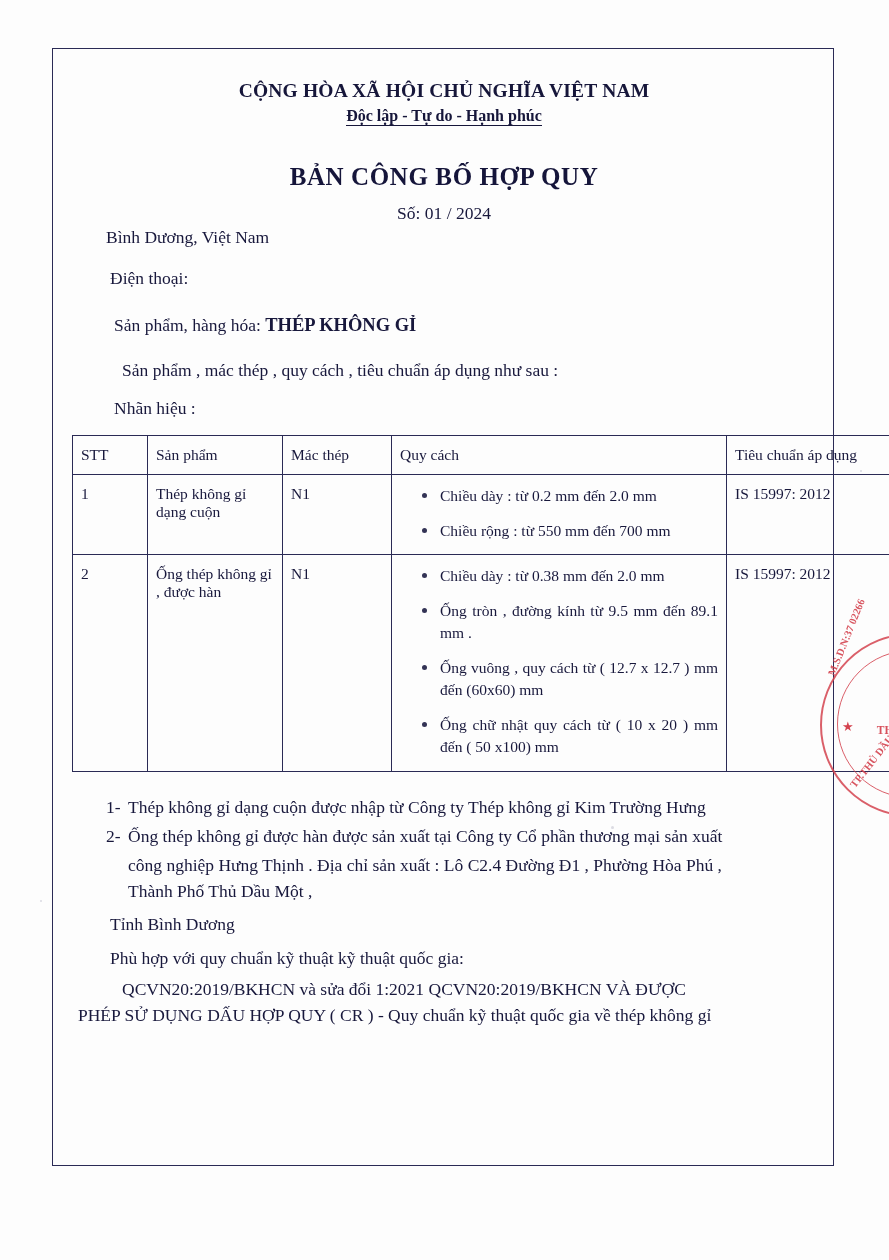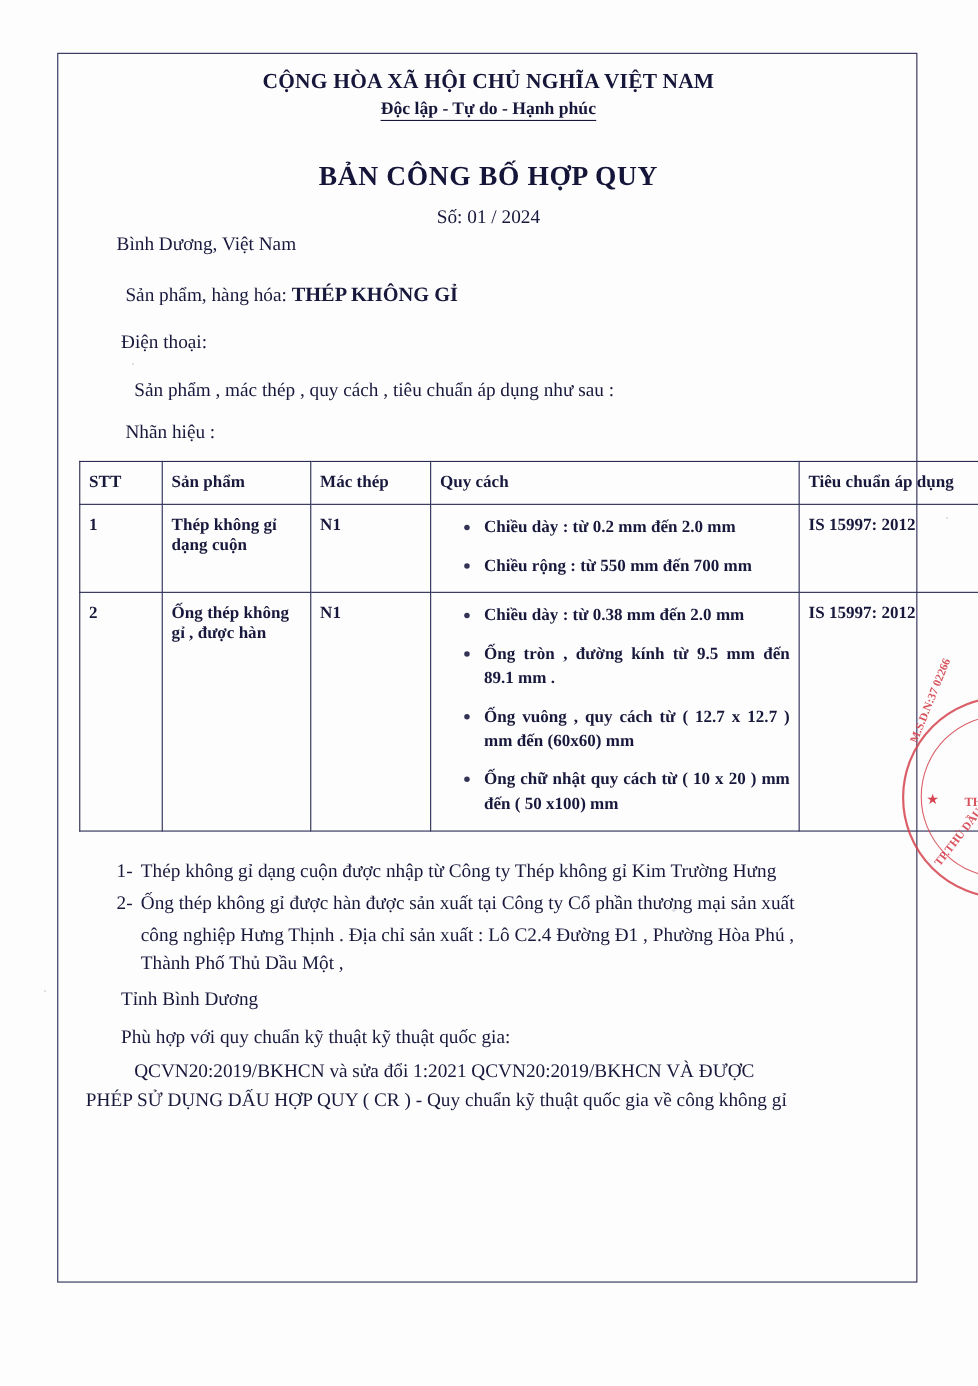--- a/index.html
+++ b/index.html
@@ -28,21 +28,21 @@
     left: 52px;
     top: 48px;
     width: 782px;
     height: 1118px;
     border: 1.5px solid #2a2a55;
     box-sizing: border-box;
   }
   .content {
     position: absolute;
     left: 72px;
-    top: 64px;
+    top: 80px;
     width: 744px;
     box-sizing: border-box;
   }
   .natl-title {
     text-align: center;
     font-weight: bold;
     font-size: 19.5px;
     letter-spacing: 0.2px;
     color: #16163a;
     font-family: "Liberation Serif", serif;
@@ -90,21 +90,21 @@
     width: 744px;
     border-collapse: collapse;
     font-size: 15.5px;
     color: #18183c;
     table-layout: fixed;
   }
   table.spec td, table.spec th {
     border: 1.2px solid #2a2a55;
     vertical-align: top;
     padding: 10px 8px;
-    font-weight: bold;
+    font-weight: normal;
     text-align: left;
   }
   table.spec th {
     font-size: 15.5px;
   }
   .c-stt   { width: 58px;  text-align: center; }
   .c-prod  { width: 118px; }
   .c-grade { width: 92px;  text-align: center; }
   .c-spec  { width: 318px; }
   .c-std   { width: 158px; }
@@ -225,26 +225,26 @@
 
   <div class="content">
 
     <div class="natl-title">CỘNG HÒA XÃ HỘI CHỦ NGHĨA VIỆT NAM</div>
     <div class="natl-sub"><span>Độc lập - Tự do - Hạnh phúc</span></div>
 
     <div class="doc-title">BẢN CÔNG BỐ HỢP QUY</div>
     <div class="doc-number">Số: 01 / 2024</div>
 
     <div class="para" style="padding-left:34px;">Bình Dương, Việt Nam</div>
+    <div class="para p-phone">Điện thoại:</div>
+
     <div class="para p-prod">
       <span>Sản phẩm, hàng hóa:</span>
       <b>THÉP KHÔNG GỈ</b>
     </div>
-
-    <div class="para p-phone">Điện thoại:</div>
     <div class="para p-intro">Sản phẩm , mác thép , quy cách , tiêu chuẩn áp dụng như sau :</div>
     <div class="para p-brand">Nhãn hiệu :</div>
 
     <table class="spec">
       <thead>
         <tr>
           <th class="c-stt">STT</th>
           <th class="c-prod">Sản phẩm</th>
           <th class="c-grade">Mác thép</th>
           <th class="c-spec">Quy cách</th>
@@ -291,21 +291,21 @@
         <div class="note-num">2-</div>
         <div class="note-txt">Ống thép không gỉ được hàn được sản xuất tại Công ty Cổ phần thương mại sản xuất</div>
       </div>
       <div class="note-cont2">công nghiệp Hưng Thịnh . Địa chỉ sản xuất : Lô C2.4 Đường Đ1 , Phường Hòa Phú ,</div>
       <div class="note-cont2">Thành Phố Thủ Dầu Một ,</div>
     </div>
 
     <div class="para p-tinh">Tỉnh Bình Dương</div>
     <div class="para p-conform">Phù hợp với quy chuẩn kỹ thuật kỹ thuật quốc gia:</div>
     <div class="para p-qcvn">QCVN20:2019/BKHCN và sửa đổi 1:2021  QCVN20:2019/BKHCN VÀ ĐƯỢC</div>
-    <div class="para p-qcvn2">PHÉP SỬ DỤNG DẤU HỢP QUY ( CR ) -  Quy chuẩn kỹ thuật quốc gia về công không gỉ</div>
+    <div class="para p-qcvn2">PHÉP SỬ DỤNG DẤU HỢP QUY ( CR ) -  Quy chuẩn kỹ thuật quốc gia về thép không gỉ</div>
 
   </div>
 
   <div class="stamp">
     <div class="ring"></div>
     <div class="ring inner"></div>
     <div class="arc-text">
       <span style="left:6px; top:40px; transform: rotate(-68deg);">M.S.D.N:37 02266</span>
       <span style="left:28px; top:150px; transform: rotate(-52deg);">TP.THỦ DẦU MỘ</span>
     </div>

